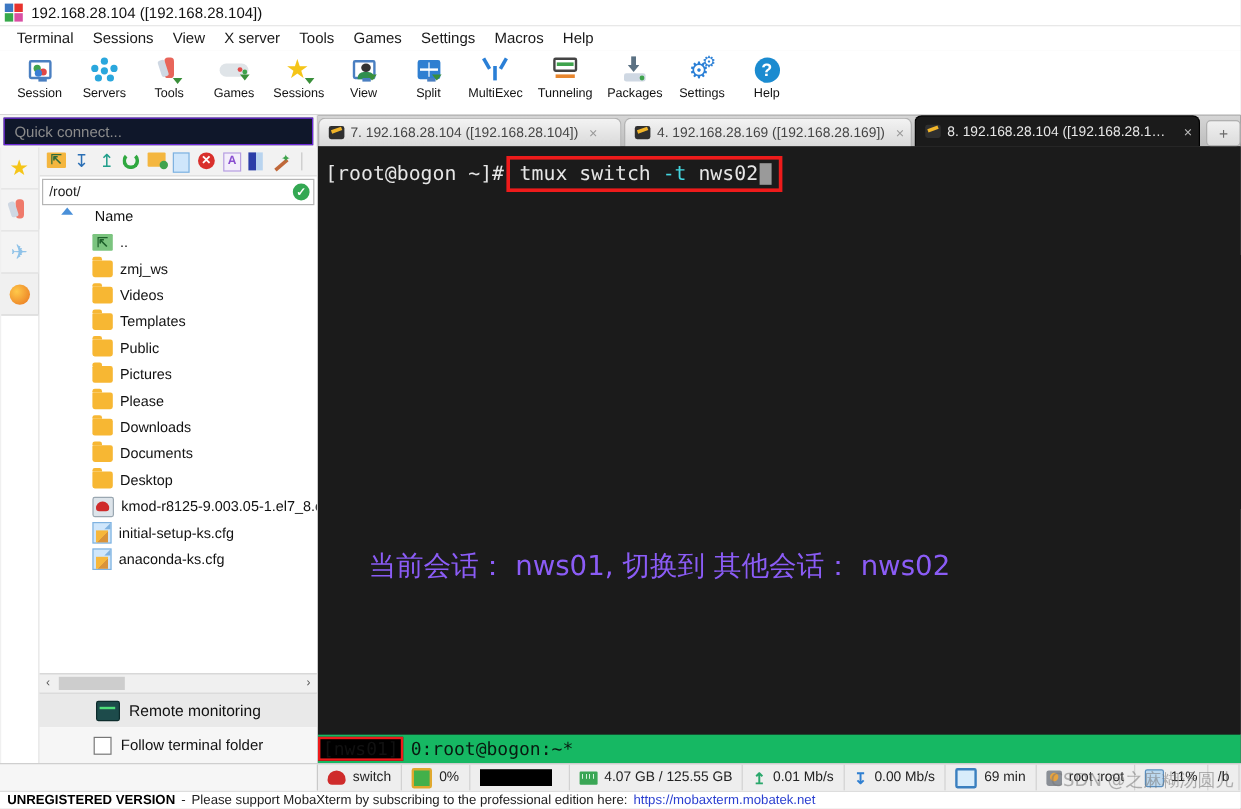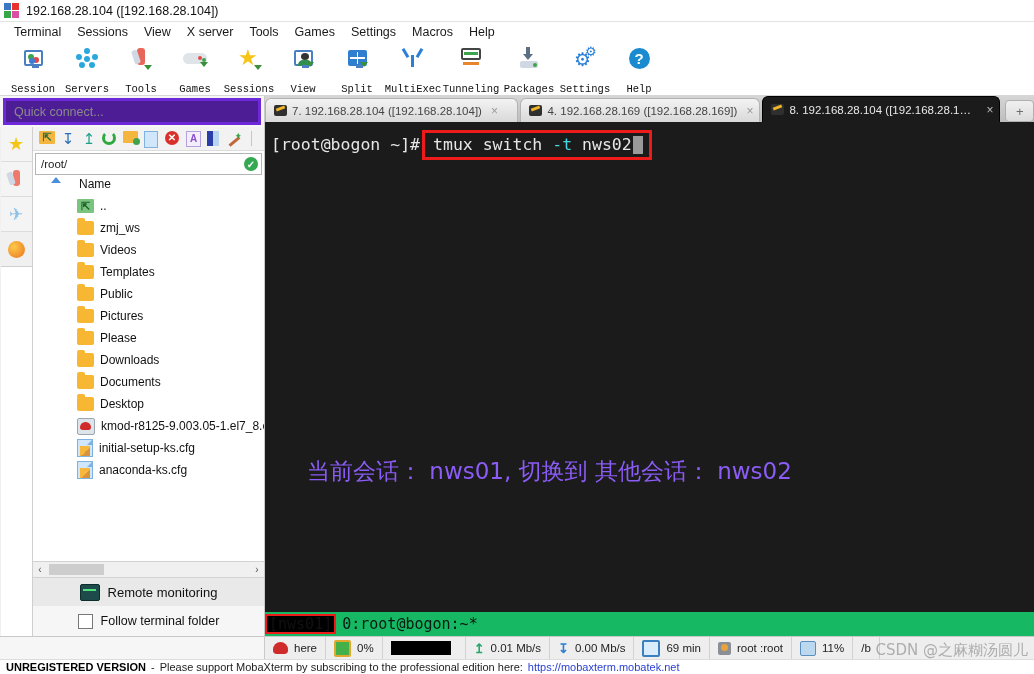--- a/index.html
+++ b/index.html
@@ -24,35 +24,35 @@
 
   
   .menubar{height:20px;background:#ffffff;display:flex;align-items:center;padding-left:6px;flex:0 0 auto;}
   .menubar .mi{font-size:12.5px;color:#1a1a1a;padding:0 8px;line-height:20px;cursor:default;}
 
   
   .ribbon{height:50px;background:#ffffff;display:flex;align-items:flex-start;
           padding:3px 0 0 6px;border-bottom:1px solid #d6d6d6;flex:0 0 auto;}
   .rb{width:54px;display:flex;flex-direction:column;align-items:center;cursor:default;}
   .rb .glyph{height:26px;display:flex;align-items:center;justify-content:center;}
-  .rb .cap{font-size:10.5px;color:#111;margin-top:12px;white-space:nowrap;font-family:Liberation Mono, monospace;}
+  .rb .cap{font-size:10.5px;color:#111;margin-top:1px;white-space:nowrap;}
   .rb.wide{width:58px;}
 
   
   .mon{width:19px;height:16px;border:2px solid #4a7fc1;border-radius:2px;background:#fff;position:relative;box-sizing:border-box;}
   .mon:after{content:"";position:absolute;left:6px;bottom:-4px;width:7px;height:3px;background:#4a7fc1;}
   .dot{border-radius:50%;position:absolute;}
   .dd{width:0;height:0;border-left:4px solid transparent;border-right:4px solid transparent;border-top:5px solid #3a8f3a;position:absolute;right:-1px;bottom:-1px;}
 
   
   .body{flex:1 1 auto;display:flex;min-height:0;}
 
   
   .sidebar{width:264px;flex:0 0 264px;display:flex;flex-direction:column;background:#f6f6f6;border-right:1px solid #c9c9c9;min-height:0;}
-  .quickconnect{height:21px;margin:2px 3px 2px 3px;border:3px solid #6d28d9;background:#4c1d95;
+  .quickconnect{height:21px;margin:2px 3px 2px 3px;border:1px solid #6d28d9;background:#0f172a;
                 display:flex;align-items:center;padding-left:8px;color:#8b8b8b;font-size:12.5px;flex:0 0 auto;}
   .sb-split{flex:1 1 auto;display:flex;min-height:0;}
   .vbar{width:32px;flex:0 0 32px;background:#f0f0f0;border-right:1px solid #cfcfcf;
         display:flex;flex-direction:column;align-items:center;}
   .vbtn{width:31px;height:34px;display:flex;align-items:center;justify-content:center;
         border-bottom:1px solid #dcdcdc;background:#f4f4f4;cursor:default;}
   .vbtn.plain{border-bottom:none;background:transparent;}
   .vrest{flex:1 1 auto;background:#ffffff;width:31px;border-top:1px solid #cfcfcf;}
 
   .fpane{flex:1 1 auto;display:flex;flex-direction:column;min-width:0;background:#fff;}
@@ -520,29 +520,33 @@
         <div class="tmux-win">0:root@bogon:~*</div>
       </div>
     </div>
   </div>
 
   <div class="statusbar">
     <div class="sb-left"></div>
     <div class="sb-items">
       <div class="sbi">
         <span class="redhat"></span>
-        <span class="txt">here</span>
+        <span class="txt">switch</span>
       </div>
       <div class="sbi">
         <span class="cpu-ico"></span>
         <span class="txt">0%</span>
       </div>
       <div class="sbi">
         <span class="blackbox"></span>
         <span class="txt"></span>
+      </div>
+      <div class="sbi">
+        <span class="mem-ico"></span>
+        <span class="txt">4.07 GB / 125.55 GB</span>
       </div>
       <div class="sbi">
         <span class="arrow-up">↥</span>
         <span class="txt">0.01 Mb/s</span>
       </div>
       <div class="sbi">
         <span class="arrow-dn">↧</span>
         <span class="txt">0.00 Mb/s</span>
       </div>
       <div class="sbi">

